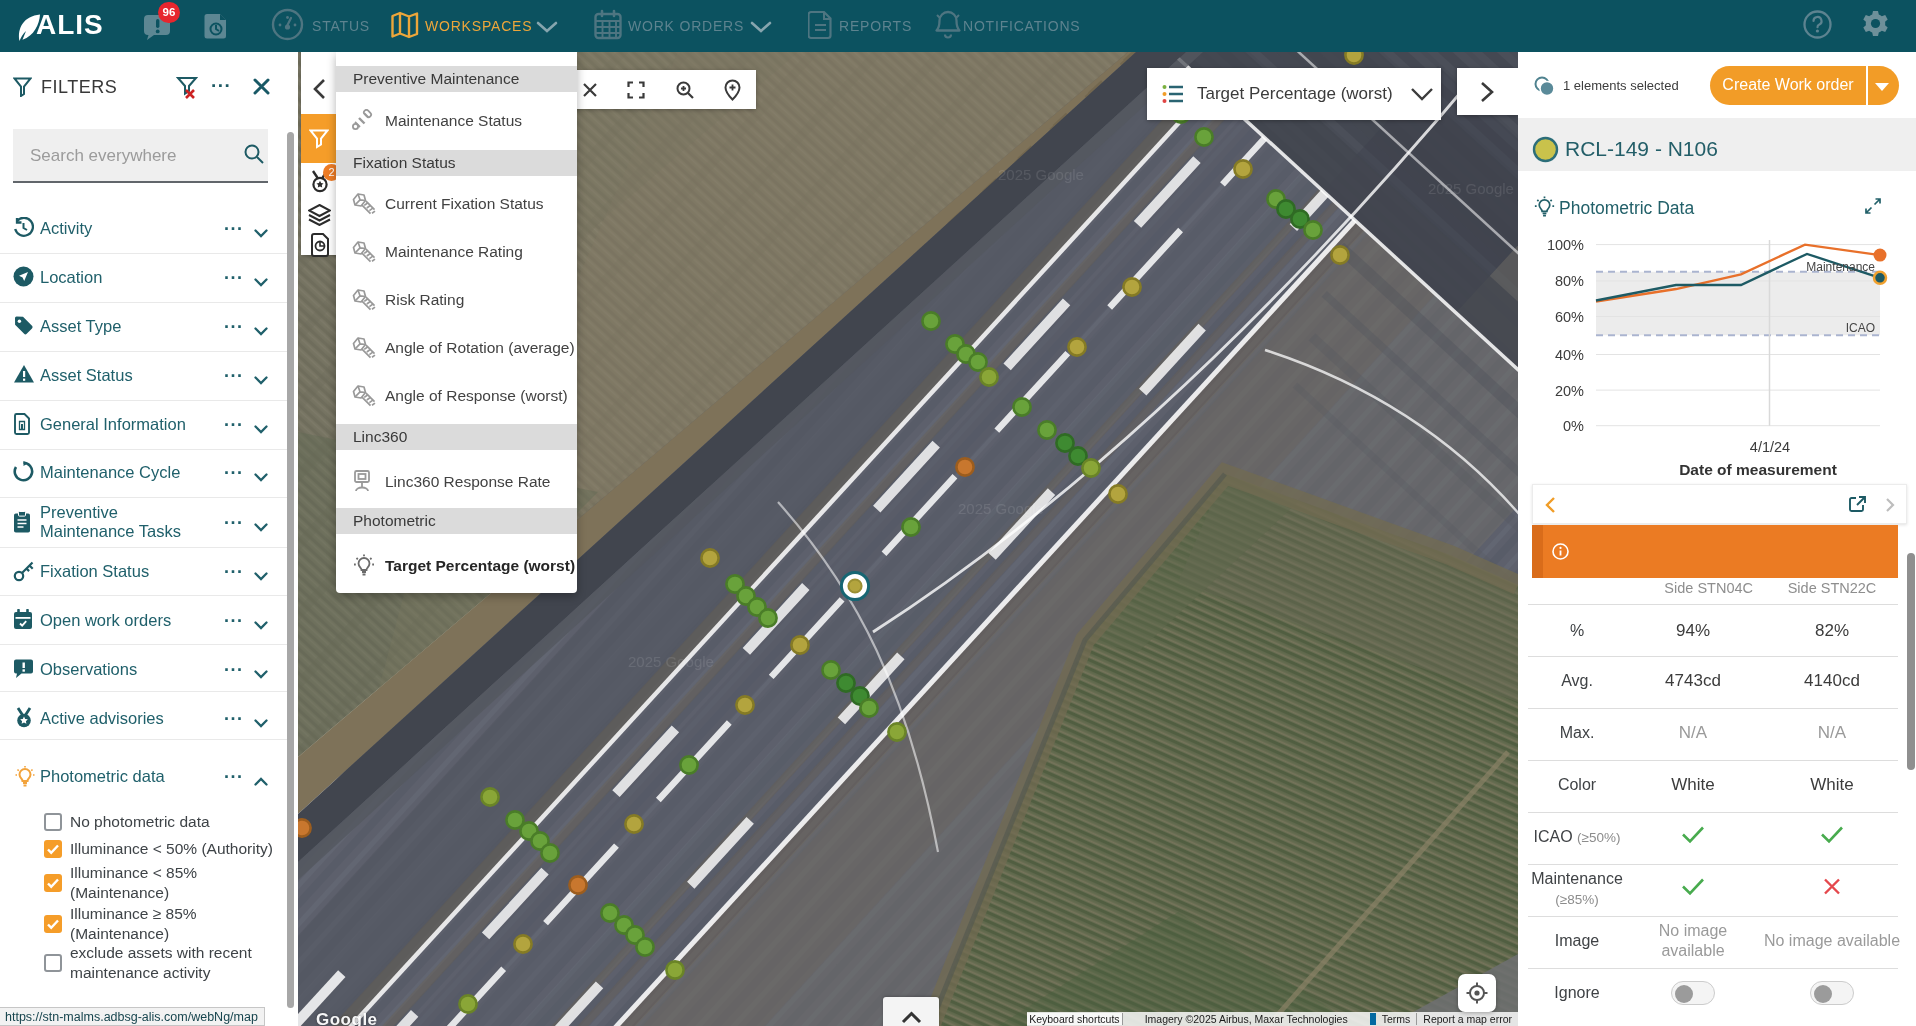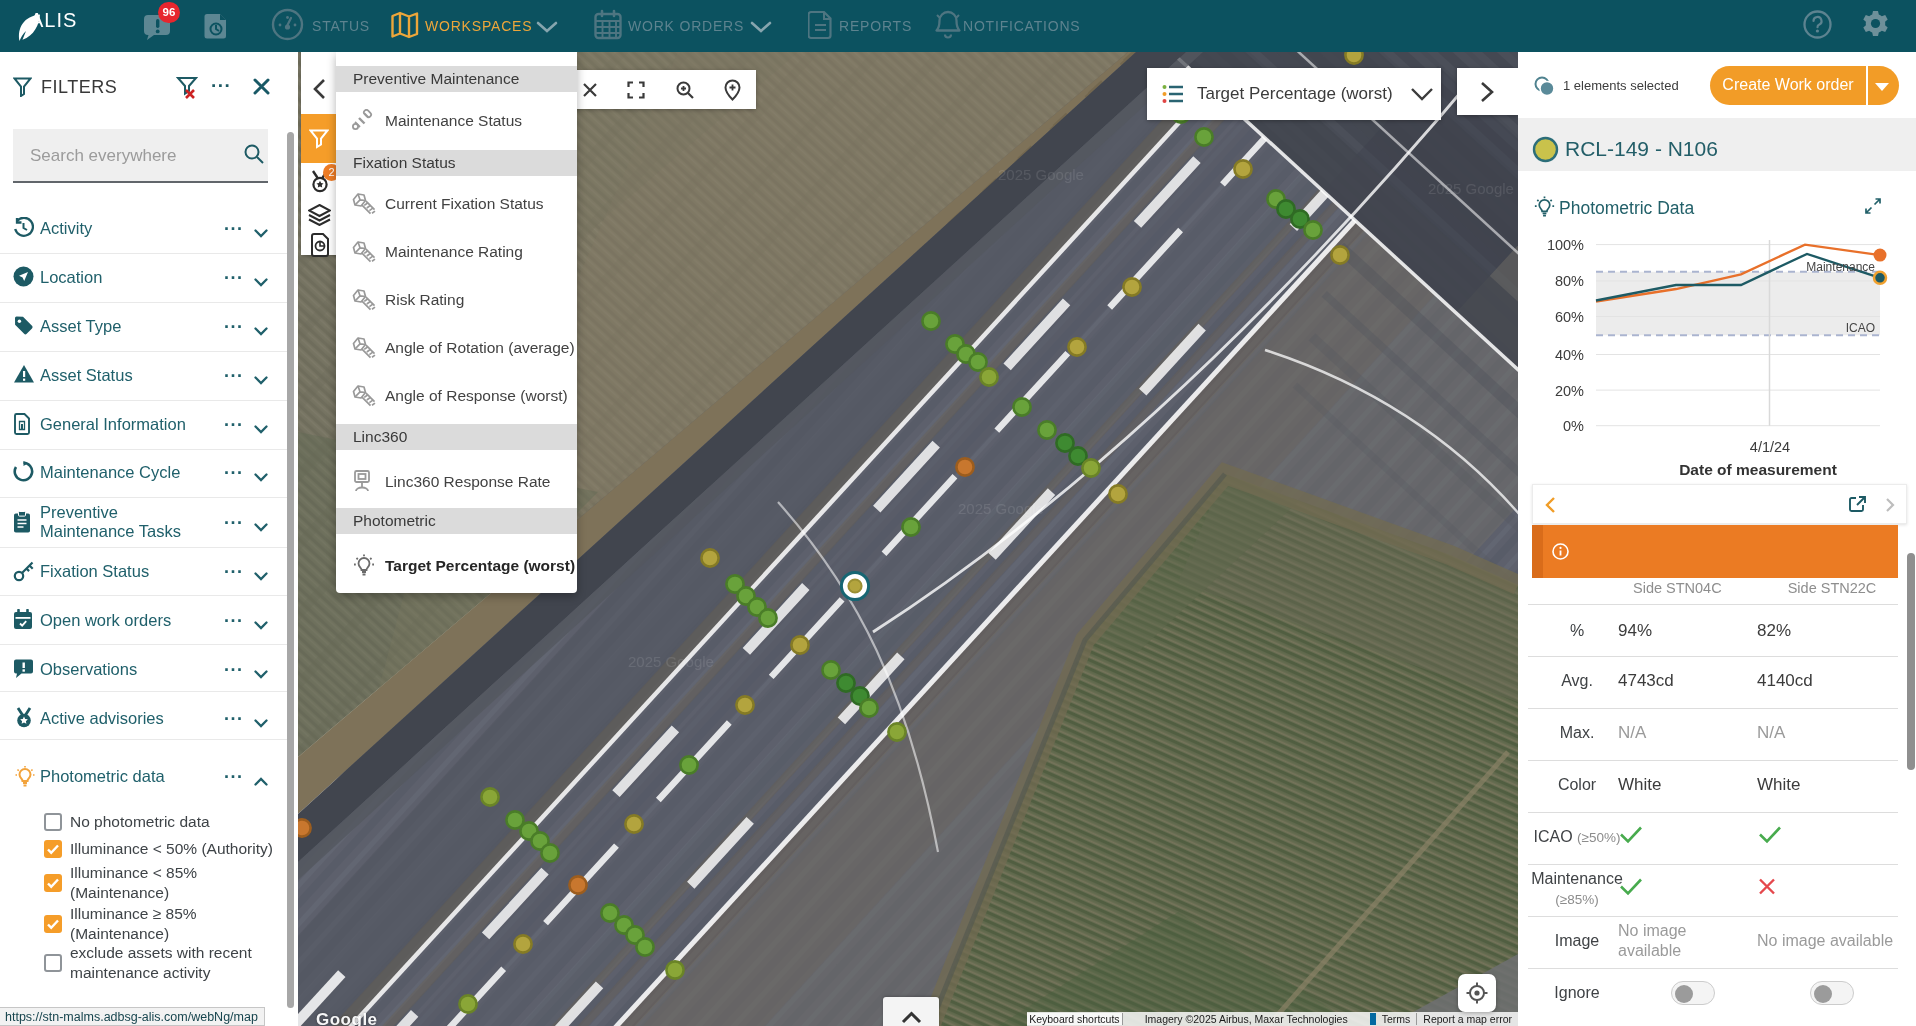--- a/index.html
+++ b/index.html
@@ -25,32 +25,32 @@
 
 #ddown{position:absolute;left:336px;top:52px;width:241px;height:541px;background:#fff;border-radius:0 0 4px 4px;box-shadow:0 3px 10px rgba(0,0,0,.3);z-index:40}
 #ddown .hdr{position:absolute;left:0;width:241px;height:26px;background:#dbdbdb;color:#393939;font-size:15.5px;line-height:26px;padding-left:17px}
 #ddown .itm{position:absolute;left:49px;font-size:15.5px;color:#424242;transform:translateY(-50%)}
 #ddown .icn{position:absolute;left:15px;width:22px;height:22px;transform:translateY(-50%)}
 
 #rpanel{position:absolute;left:1518px;top:52px;width:398px;height:974px;background:#fff;z-index:30}
 .rlabel{color:#8e8e8e;font-size:14.5px}
 .tdiv{position:absolute;left:10px;width:370px;height:1px;background:#ddd}
 .tlab{position:absolute;left:0;width:118px;text-align:center;font-size:16px;color:#3f4245;transform:translateY(-50%)}
-.tval{position:absolute;width:150px;text-align:left;font-size:17px;color:#3c3c3c;transform:translateY(-50%)}
+.tval{position:absolute;width:150px;text-align:center;font-size:17px;color:#3c3c3c;transform:translateY(-50%)}
 #rscroll{position:absolute;left:1907px;top:553px;width:8px;height:217px;background:#8f8f8f;border-radius:4px;z-index:60}
 .toggle{position:absolute;width:44px;height:24px;border:1px solid #ccc;border-radius:12px;background:#f4f4f4}
 .toggle i{position:absolute;left:3px;top:2.5px;width:18px;height:18px;border-radius:50%;background:#9b9b9b}
 </style></head>
 <body>
 
 <div id="nav">
   <svg class="abs" style="left:13px;top:11px" width="28" height="32" viewBox="0 0 28 32">
     <path d="M6.5 30 C4 17 11 5 27 3.5 C26.5 13 21 25 9.5 28.8 L13 20 C10 23 7.8 26.6 6.5 30 Z" fill="#fff"></path>
   </svg>
-  <div class="abs" style="left:30px;top:9px;font-size:20px;font-weight:400;color:#fff;letter-spacing:1px">ALIS</div>
+  <div class="abs" style="left:36px;top:9px;font-size:28px;font-weight:700;color:#fff;letter-spacing:1px">ALIS</div>
   <svg class="abs" style="left:144px;top:13px" width="30" height="28" viewBox="0 0 30 28">
     <path d="M4 2 h18 a4 4 0 0 1 4 4 v12 a4 4 0 0 1 -4 4 h-12 l-7 5 l1.5-5 h-0.5 a4 4 0 0 1 -4-4 v-12 a4 4 0 0 1 4-4 z" fill="#5d8793"></path>
     <rect x="12" y="6" width="3.4" height="9" rx="1.7" fill="#0c5260"></rect>
       <circle cx="13.7" cy="18.4" r="1.9" fill="#0c5260"></circle>
   </svg>
   <div class="abs" style="left:158px;top:2px;min-width:22px;height:21px;background:#e7262e;border-radius:11px;color:#fff;font-size:11.5px;font-weight:700;text-align:center;line-height:21px;padding:0 3px">96</div>
   <svg class="abs" style="left:204px;top:12px" width="25" height="28" viewBox="0 0 25 28">
     <path d="M3 2 h13 l6 6 v16 a2.5 2.5 0 0 1 -2.5 2.5 h-16.5 a2.5 2.5 0 0 1 -2.5 -2.5 v-19.5 a2.5 2.5 0 0 1 2.5 -2.5 z" fill="#5d8793"></path>
     <path d="M16 2 l6 6 h-6 z" fill="#0c5260"></path>
     <circle cx="12" cy="17" r="5.5" fill="none" stroke="#0c5260" stroke-width="2"></circle>
@@ -674,21 +674,21 @@
       </svg>
 </div>
 <div class="abs" style="left:14px;top:473px;width:366px;height:53px;background:#eb7b23">
 <div class="abs" style="left:0;top:0;width:11px;height:53px;background:#d96c1a"></div>
 <svg class="abs" style="left:20px;top:18px" width="17" height="17" viewBox="0 0 17 17">
         <circle cx="8.5" cy="8.5" r="7.5" fill="none" stroke="#fff" stroke-width="1.6"></circle>
         <path d="M8.5 7.5 v5" stroke="#fff" stroke-width="1.8"></path>
         <circle cx="8.5" cy="4.9" r="1.1" fill="#fff"></circle>
       </svg>
 </div>
-<div class="rlabel abs" style="left:115px;top:528px;width:120px;text-align:left">Side STN04C</div>
+<div class="rlabel abs" style="left:115px;top:528px;width:120px;text-align:right">Side STN04C</div>
 <div class="rlabel abs" style="left:254px;top:528px;width:120px;text-align:center">Side STN22C</div>
 <div class="tdiv" style="top:552px"></div>
 <div class="tdiv" style="top:604px"></div>
 <div class="tdiv" style="top:656px"></div>
 <div class="tdiv" style="top:708px"></div>
 <div class="tdiv" style="top:760px"></div>
 <div class="tdiv" style="top:812px"></div>
 <div class="tdiv" style="top:864px"></div>
 <div class="tdiv" style="top:916px"></div>
 <div class="tlab" style="top:579px">%</div>

